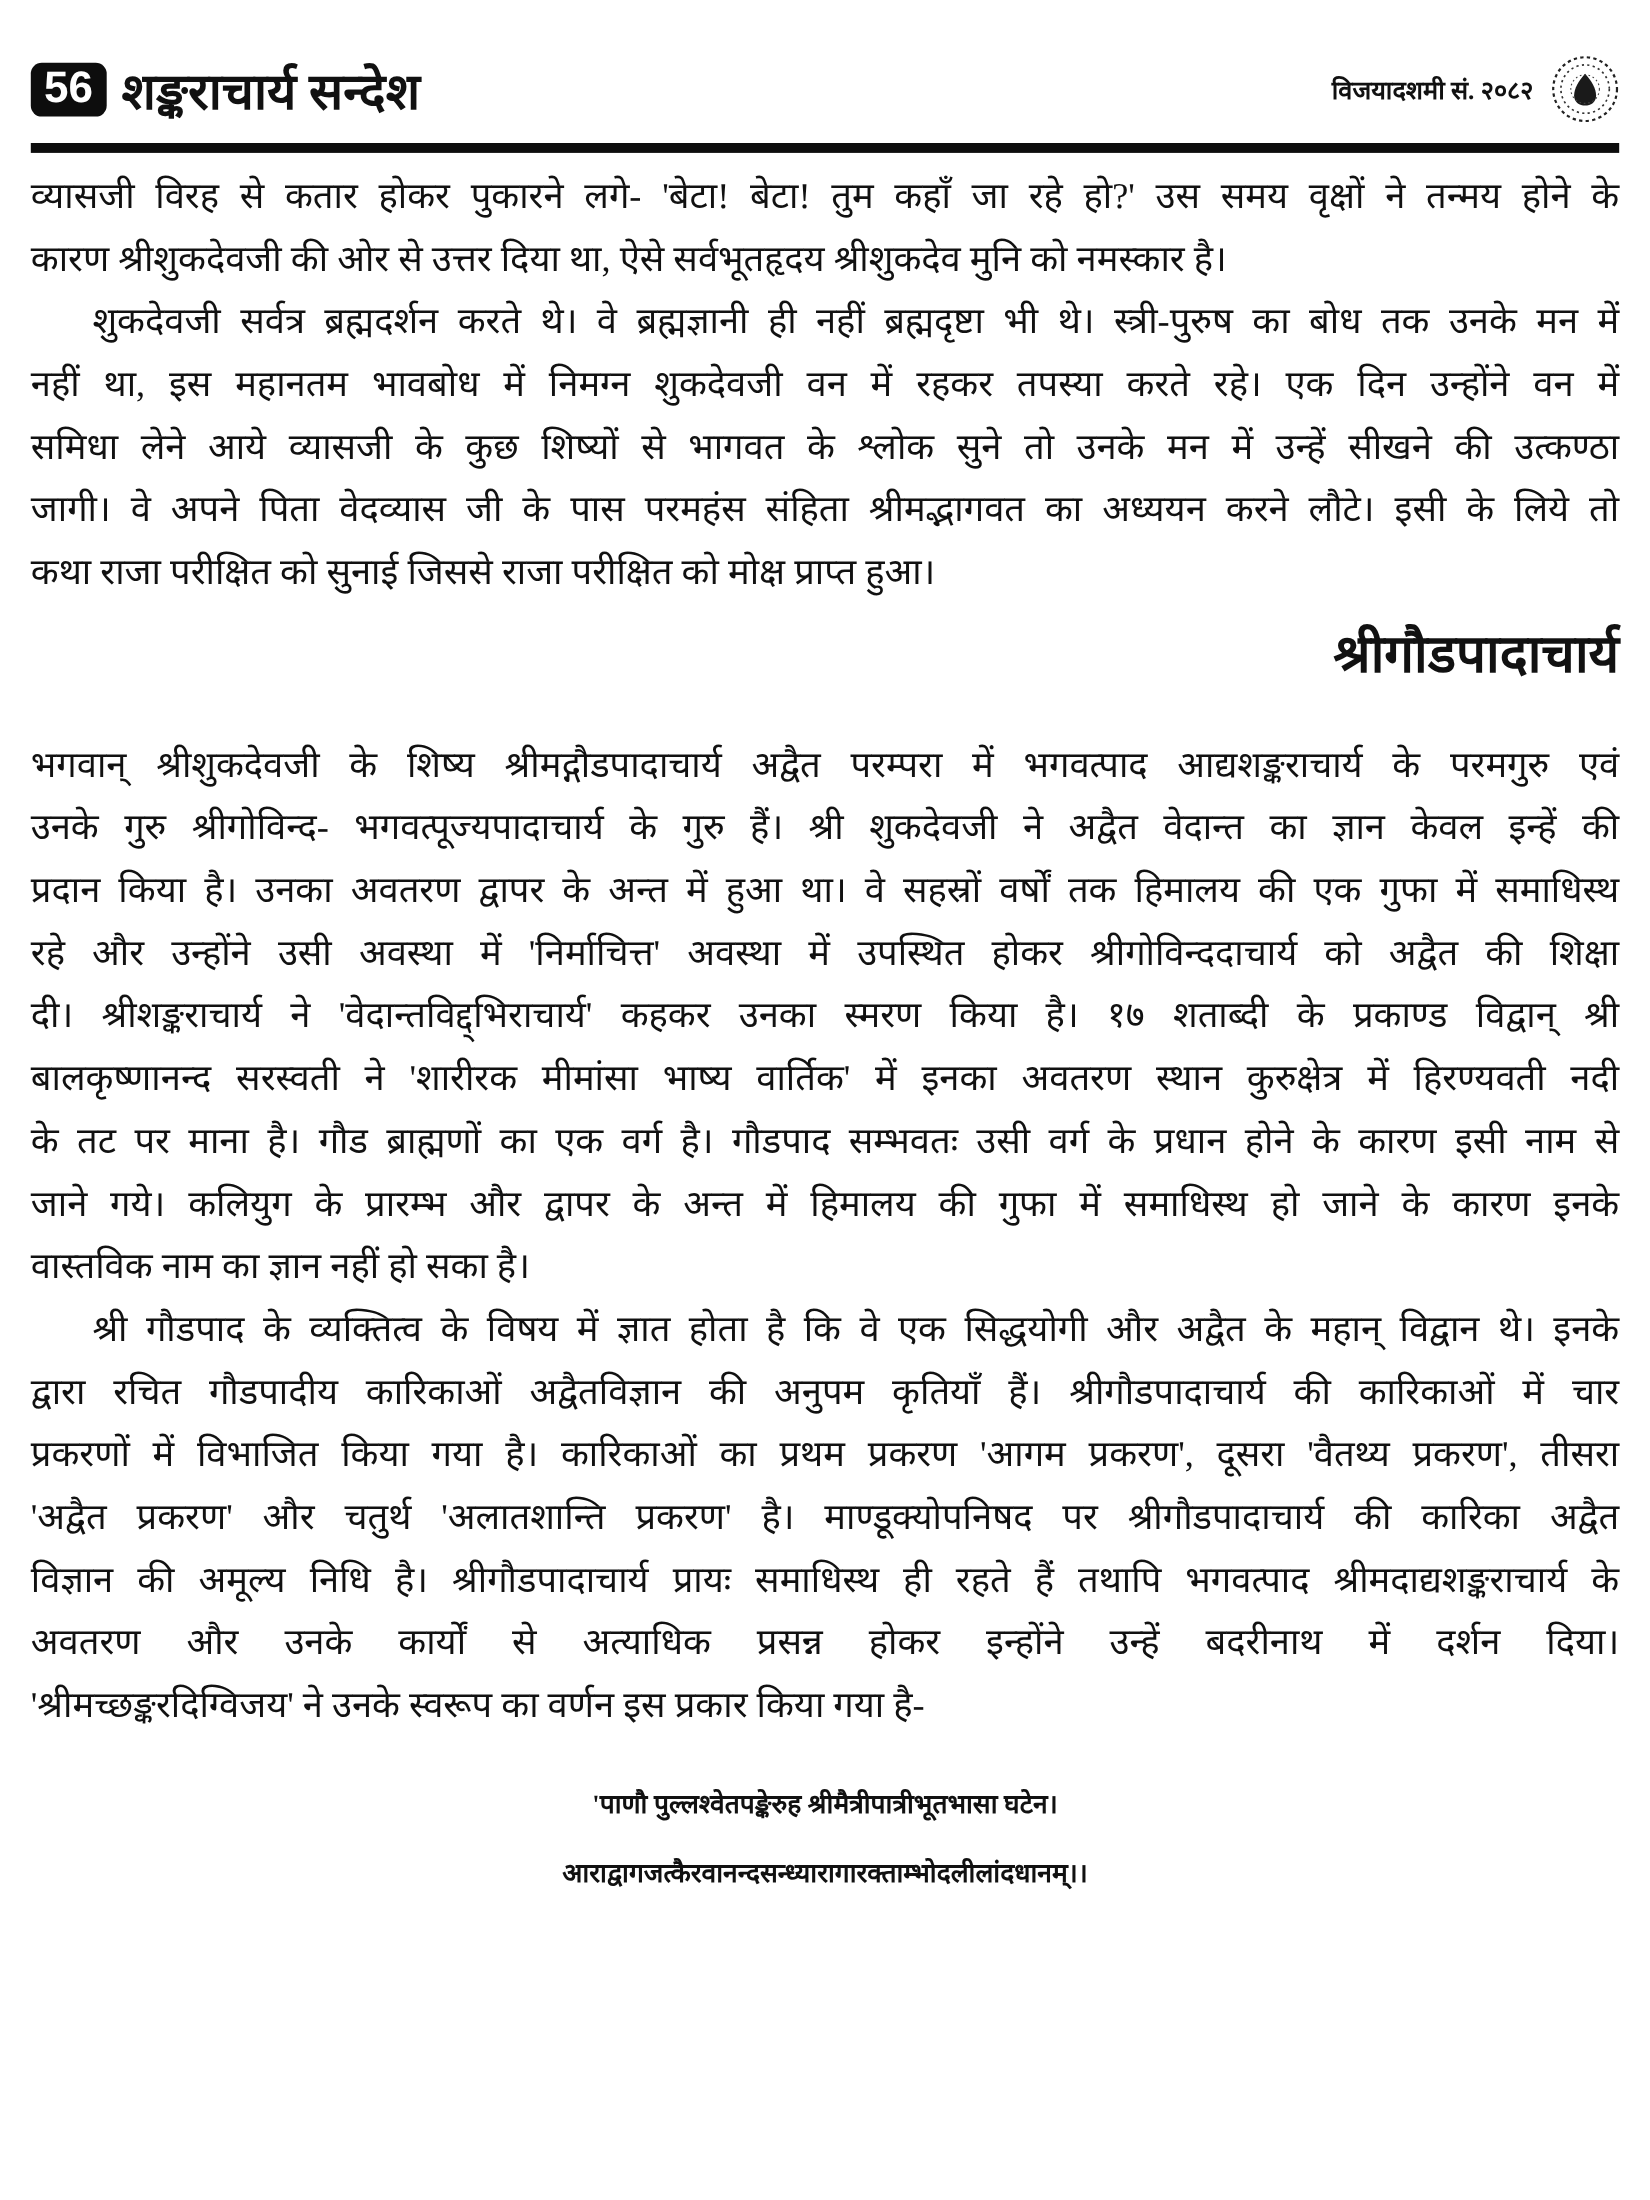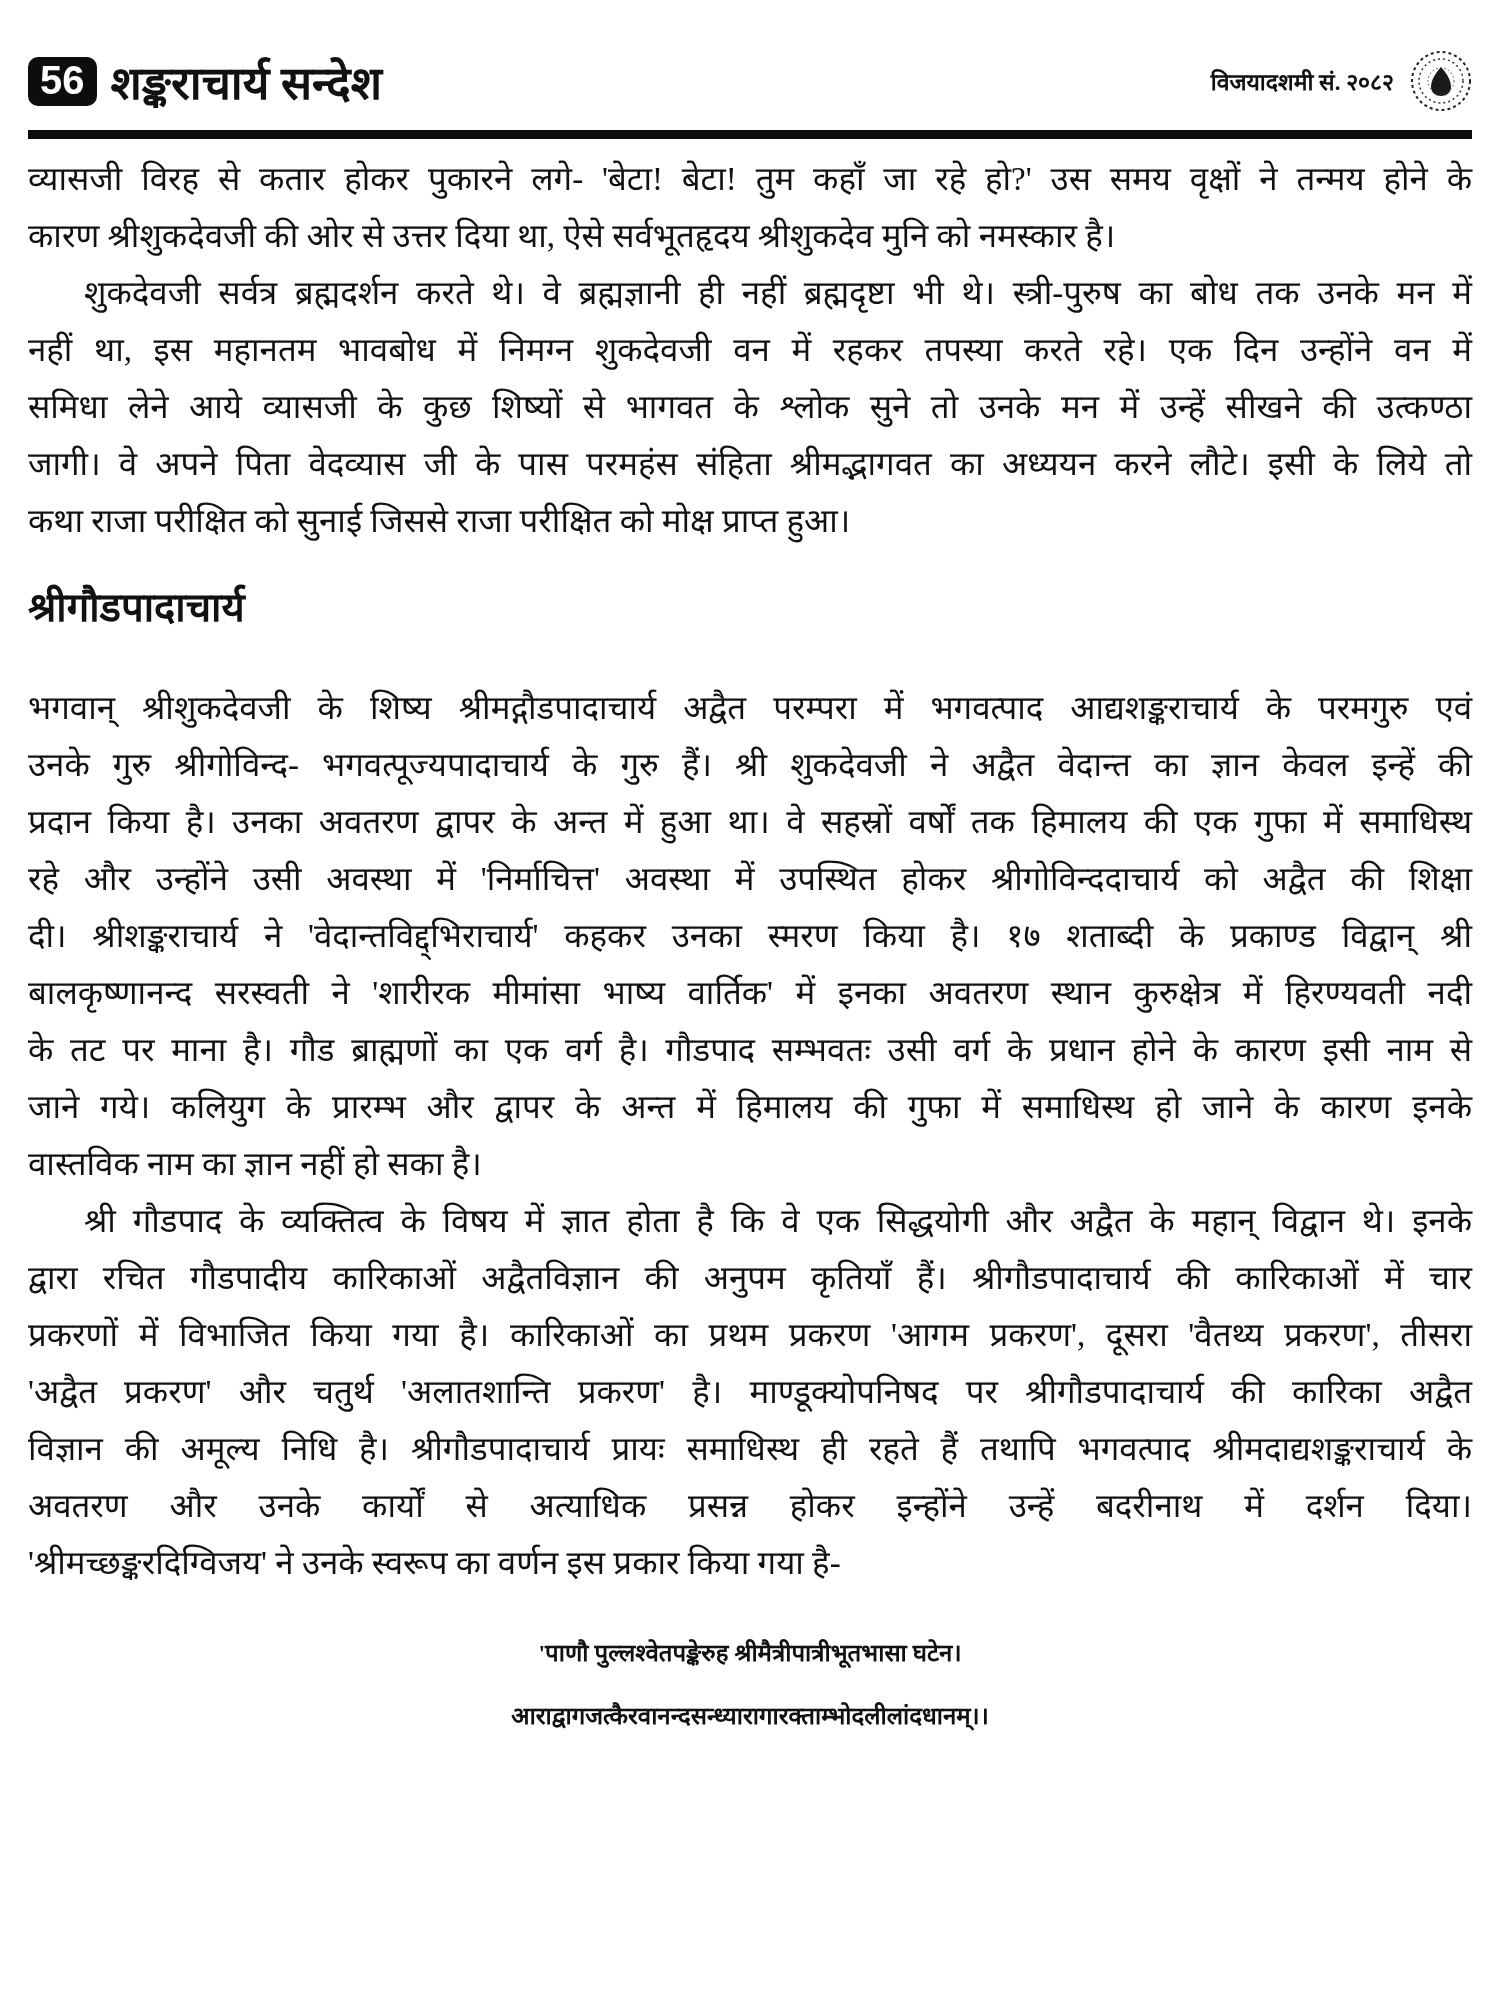--- a/index.html
+++ b/index.html
@@ -50,23 +50,23 @@
     font-size:33px;
     line-height:57px;
   }
   .line{
     text-align:justify;
     white-space:normal;
   }
   .line.fill{ text-align-last:justify; }
   .line.indent{ text-indent:56px; }
   .section-heading{
-    text-align:left;
-    font-size:40px;font-weight:700;
-    margin-top:28px;
+    text-align:right;
+    font-size:48px;font-weight:700;
+    margin-top:16px;
     margin-bottom:42px;
     line-height:60px;
   }
   .verse{
     margin-top:30px;
     text-align:center;
     font-weight:700;
     font-size:24px;
     line-height:63px;
   }

